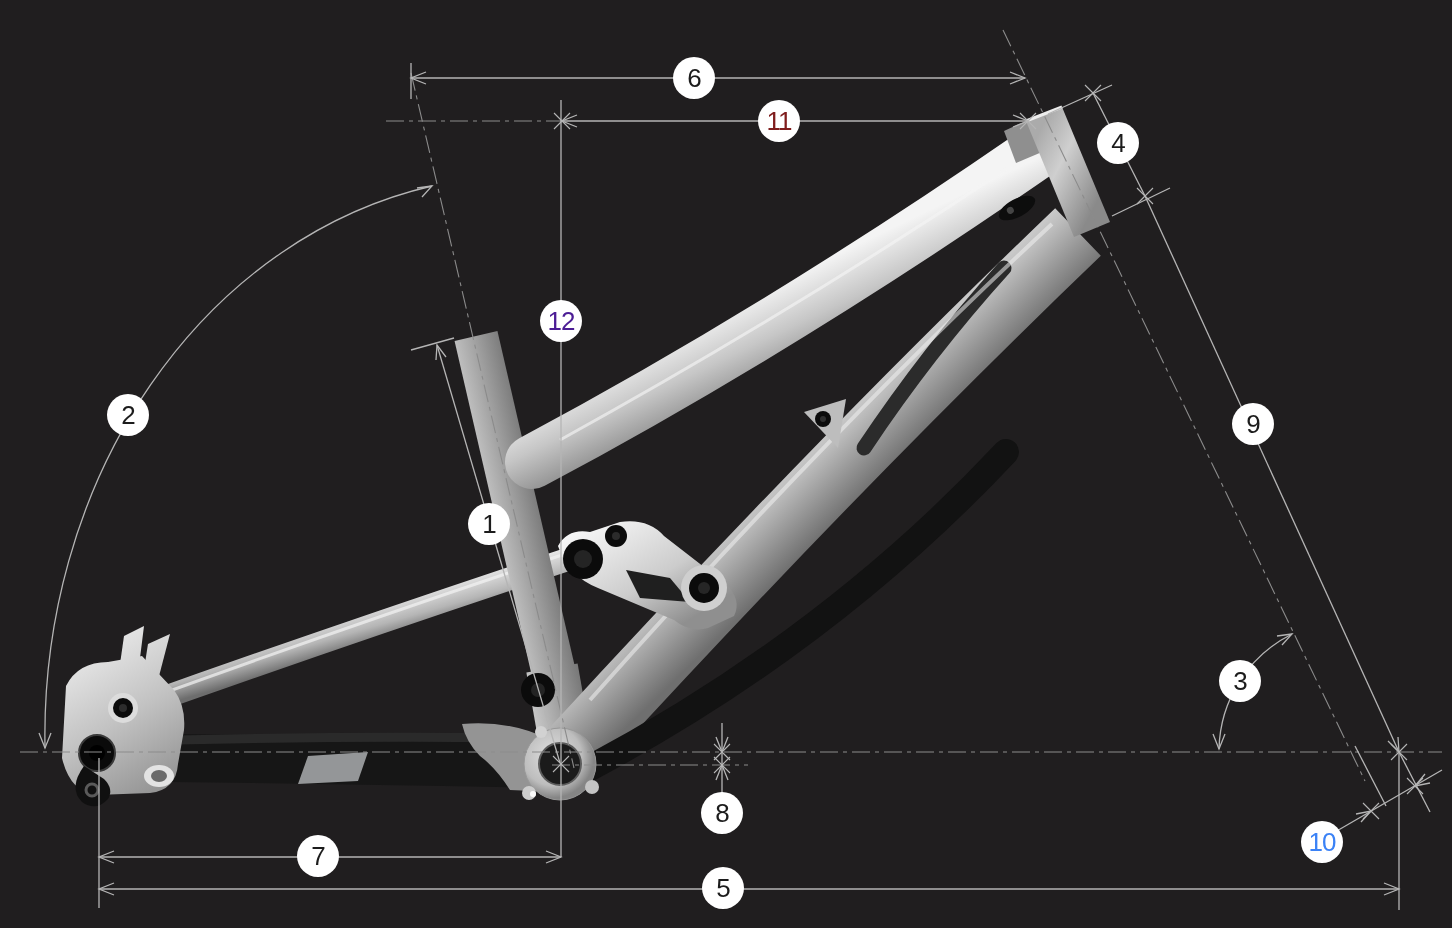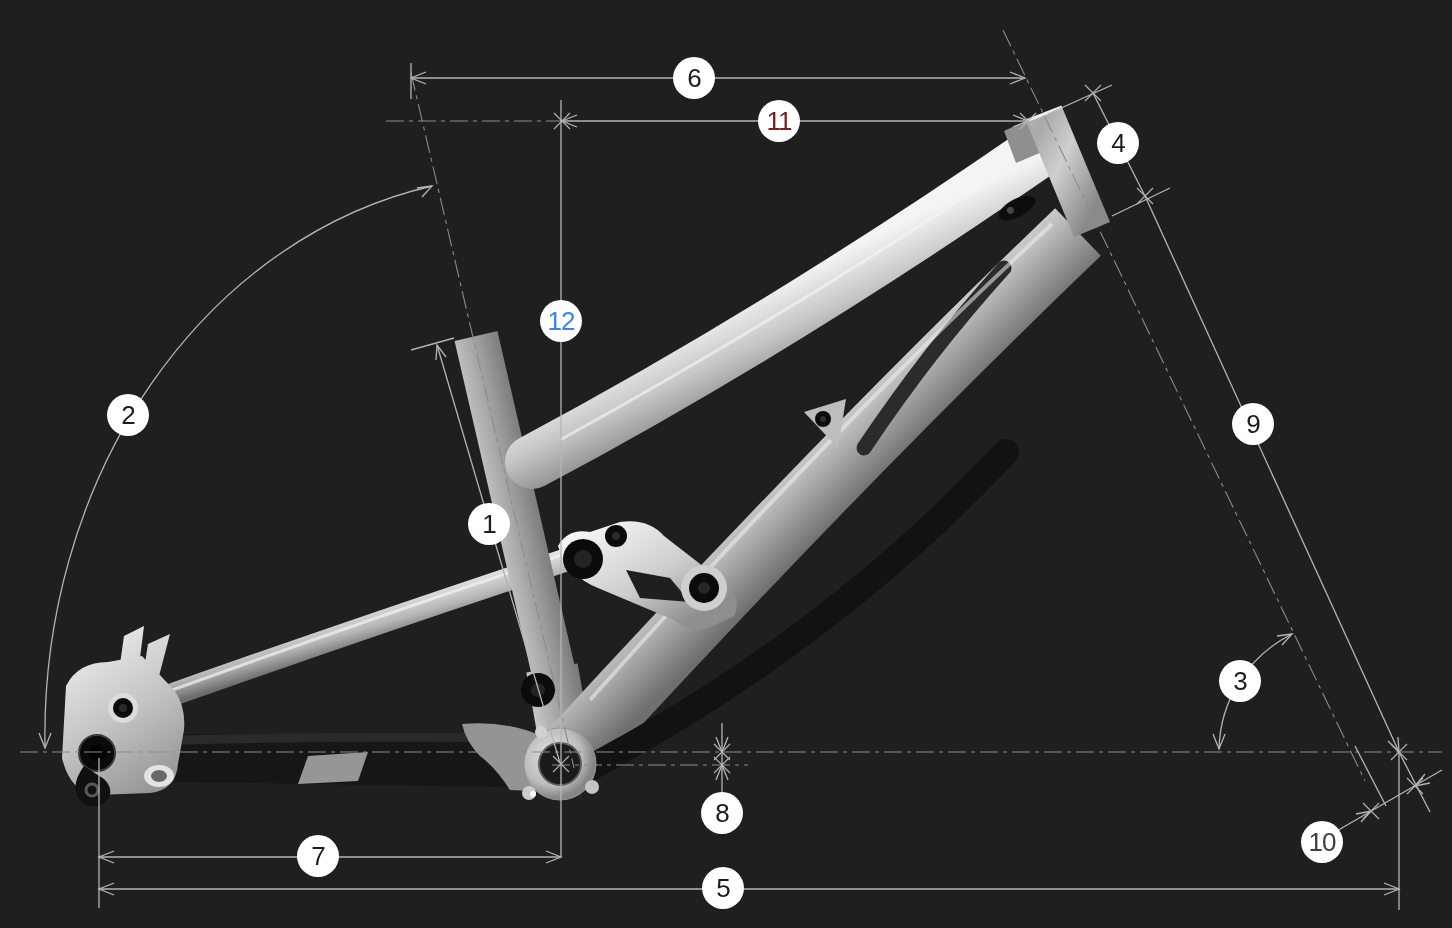--- a/index.html
+++ b/index.html
@@ -222,17 +222,17 @@
   <div id="callout-layer">
       <div class="callout" style="left: 468px; top: 503px; background: rgb(255, 255, 255); color: rgb(28, 28, 28);">1</div>
       <div class="callout" style="left: 107px; top: 394px; background: rgb(255, 255, 255); color: rgb(28, 28, 28);">2</div>
       <div class="callout" style="left: 1219px; top: 660px; background: rgb(255, 255, 255); color: rgb(28, 28, 28);">3</div>
       <div class="callout" style="left: 1097px; top: 122px; background: rgb(255, 255, 255); color: rgb(28, 28, 28);">4</div>
       <div class="callout" style="left: 702px; top: 867px; background: rgb(255, 255, 255); color: rgb(28, 28, 28);">5</div>
       <div class="callout" style="left: 673px; top: 57px; background: rgb(255, 255, 255); color: rgb(28, 28, 28);">6</div>
       <div class="callout" style="left: 297px; top: 835px; background: rgb(255, 255, 255); color: rgb(28, 28, 28);">7</div>
       <div class="callout" style="left: 701px; top: 792px; background: rgb(255, 255, 255); color: rgb(28, 28, 28);">8</div>
       <div class="callout" style="left: 1232px; top: 403px; background: rgb(255, 255, 255); color: rgb(28, 28, 28);">9</div>
-      <div class="callout" style="left: 1301px; top: 821px; background: rgb(255, 255, 255); color: #404040;">10</div>
+      <div class="callout" style="left: 1301px; top: 821px; background: rgb(255, 255, 255); color: #3b82f6;">10</div>
       <div class="callout" style="left: 758px; top: 100px; background: rgb(255, 255, 255); color: #7f1d1d;">11</div>
-      <div class="callout" style="left: 540px; top: 300px; background: rgb(255, 255, 255); color: #3b82f6;">12</div>
+      <div class="callout" style="left: 540px; top: 300px; background: rgb(255, 255, 255); color: #4c1d95;">12</div>
     </div>
 </div>
 
 </body></html>

